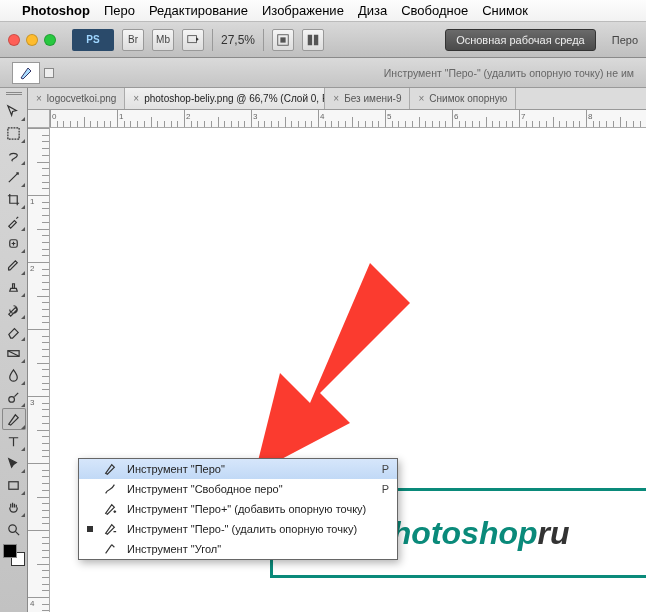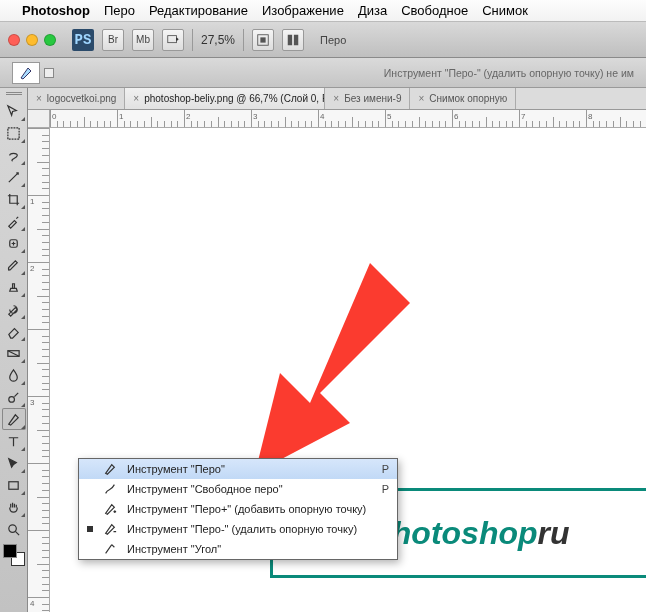--- a/index.html
+++ b/index.html
@@ -6,21 +6,21 @@
 body { width:646px; height:612px; overflow:hidden; background:#fff; position:relative; }
 .osx-menubar { height:22px; background:linear-gradient(#fdfdfd,#f2f2f2); border-bottom:1px solid #bbb; display:flex; align-items:center; padding:0 10px; font-size:13px; }
 .osx-menubar .apple { margin-right:12px; }
 .osx-menubar .app-name { font-weight:bold; margin-right:14px; }
 .osx-menubar .menu-item { margin-right:14px; cursor:default; }
 
 .ps-topbar { height:36px; background:linear-gradient(#d9d9d9,#bfbfbf); border-bottom:1px solid #8a8a8a; display:flex; align-items:center; padding:0 8px; gap:8px; font-size:11px; color:#333; }
 .traffic { display:flex; gap:6px; margin-right:8px; }
 .tl { width:12px; height:12px; border-radius:50%; border:1px solid rgba(0,0,0,.2); }
 .tl.r{background:#ff5f57}.tl.y{background:#febc2e}.tl.g{background:#28c840}
-.ps-icon { width:22px; height:22px; background:#2a4a6a; display:flex; align-items:center; justify-content:center; color:#9fd6ff; font-weight:bold; font-size:14px; border-radius:2px;font-family:Liberation Mono, monospace; }
+.ps-icon { width:42px; height:22px; background:#2a4a6a; display:flex; align-items:center; justify-content:center; color:#9fd6ff; font-weight:bold; font-size:10px; border-radius:2px; }
 .tb-btn { min-width:22px; height:22px; border:1px solid #999; background:linear-gradient(#f5f5f5,#ddd); border-radius:2px; display:flex; align-items:center; justify-content:center; font-size:10px; color:#444; padding:0 3px; cursor:default; }
 .tb-sep { width:1px; height:22px; background:#999; }
 .zoom { display:flex; align-items:center; gap:2px; font-size:12px; color:#333; }
 .zoom .arrow { font-size:8px; }
 .workspace-btn { margin-left:auto; padding:4px 10px; background:linear-gradient(#6a6a6a,#4a4a4a); color:#eee; border:1px solid #333; border-radius:3px; font-size:11px; }
 .diz { margin-left:8px; color:#444; font-size:11px; }
 
 .options-bar { height:30px; background:linear-gradient(#dadada,#c5c5c5); border-bottom:1px solid #999; display:flex; align-items:center; padding:0 12px; font-size:10.5px; color:#444; }
 .pen-thumb { width:28px; height:22px; border:1px solid #999; background:#fff; display:flex; align-items:center; justify-content:center; margin-right:4px; }
 .pen-thumb svg{width:16px;height:16px}
@@ -113,20 +113,21 @@
         <rect x="2" y="2" width="12" height="12" fill="none" stroke="#555"></rect>
         <rect x="5" y="5" width="6" height="6" fill="#555"></rect>
       </svg>
     </div>
   <div class="tb-btn">
       <svg viewBox="0 0 16 16">
         <rect x="2" y="2" width="5" height="12" fill="#555"></rect>
         <rect x="9" y="2" width="5" height="12" fill="#555"></rect>
       </svg>
     </div>
+  <div class="workspace-btn">Основная рабочая среда</div>
   <span class="diz">Перо</span>
 </div>
 
 <div class="options-bar">
   <div class="pen-thumb">
       <svg viewBox="0 0 16 16">
         <path d="M3 13 L10 3 L13 6 L5 14 Z" stroke="#336" fill="#adf"></path>
       </svg>
     </div>
   <div class="dd"></div>

